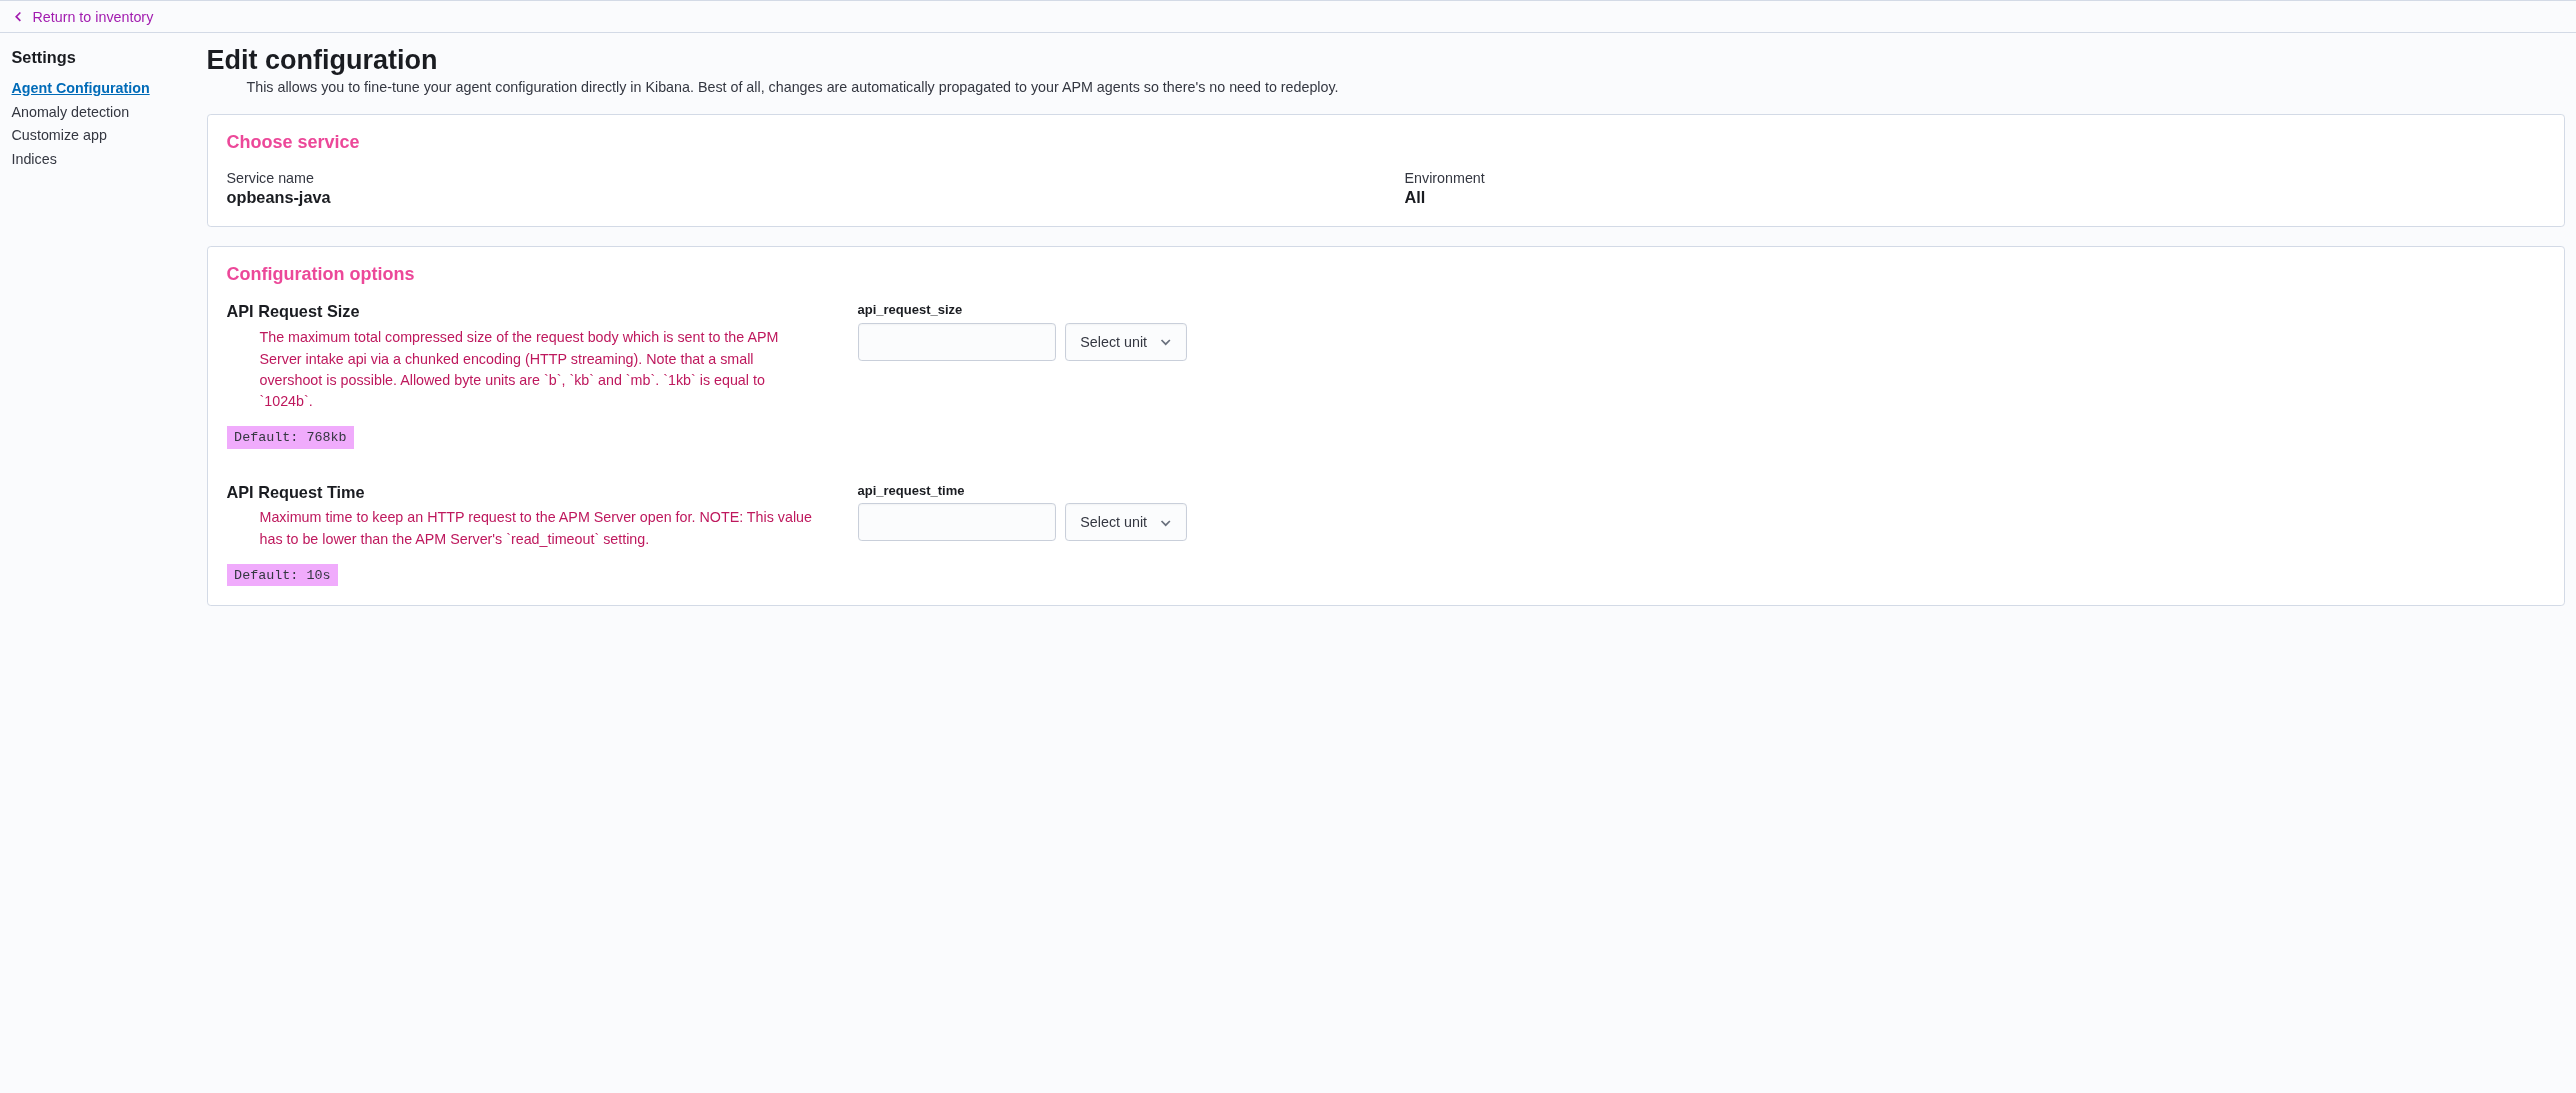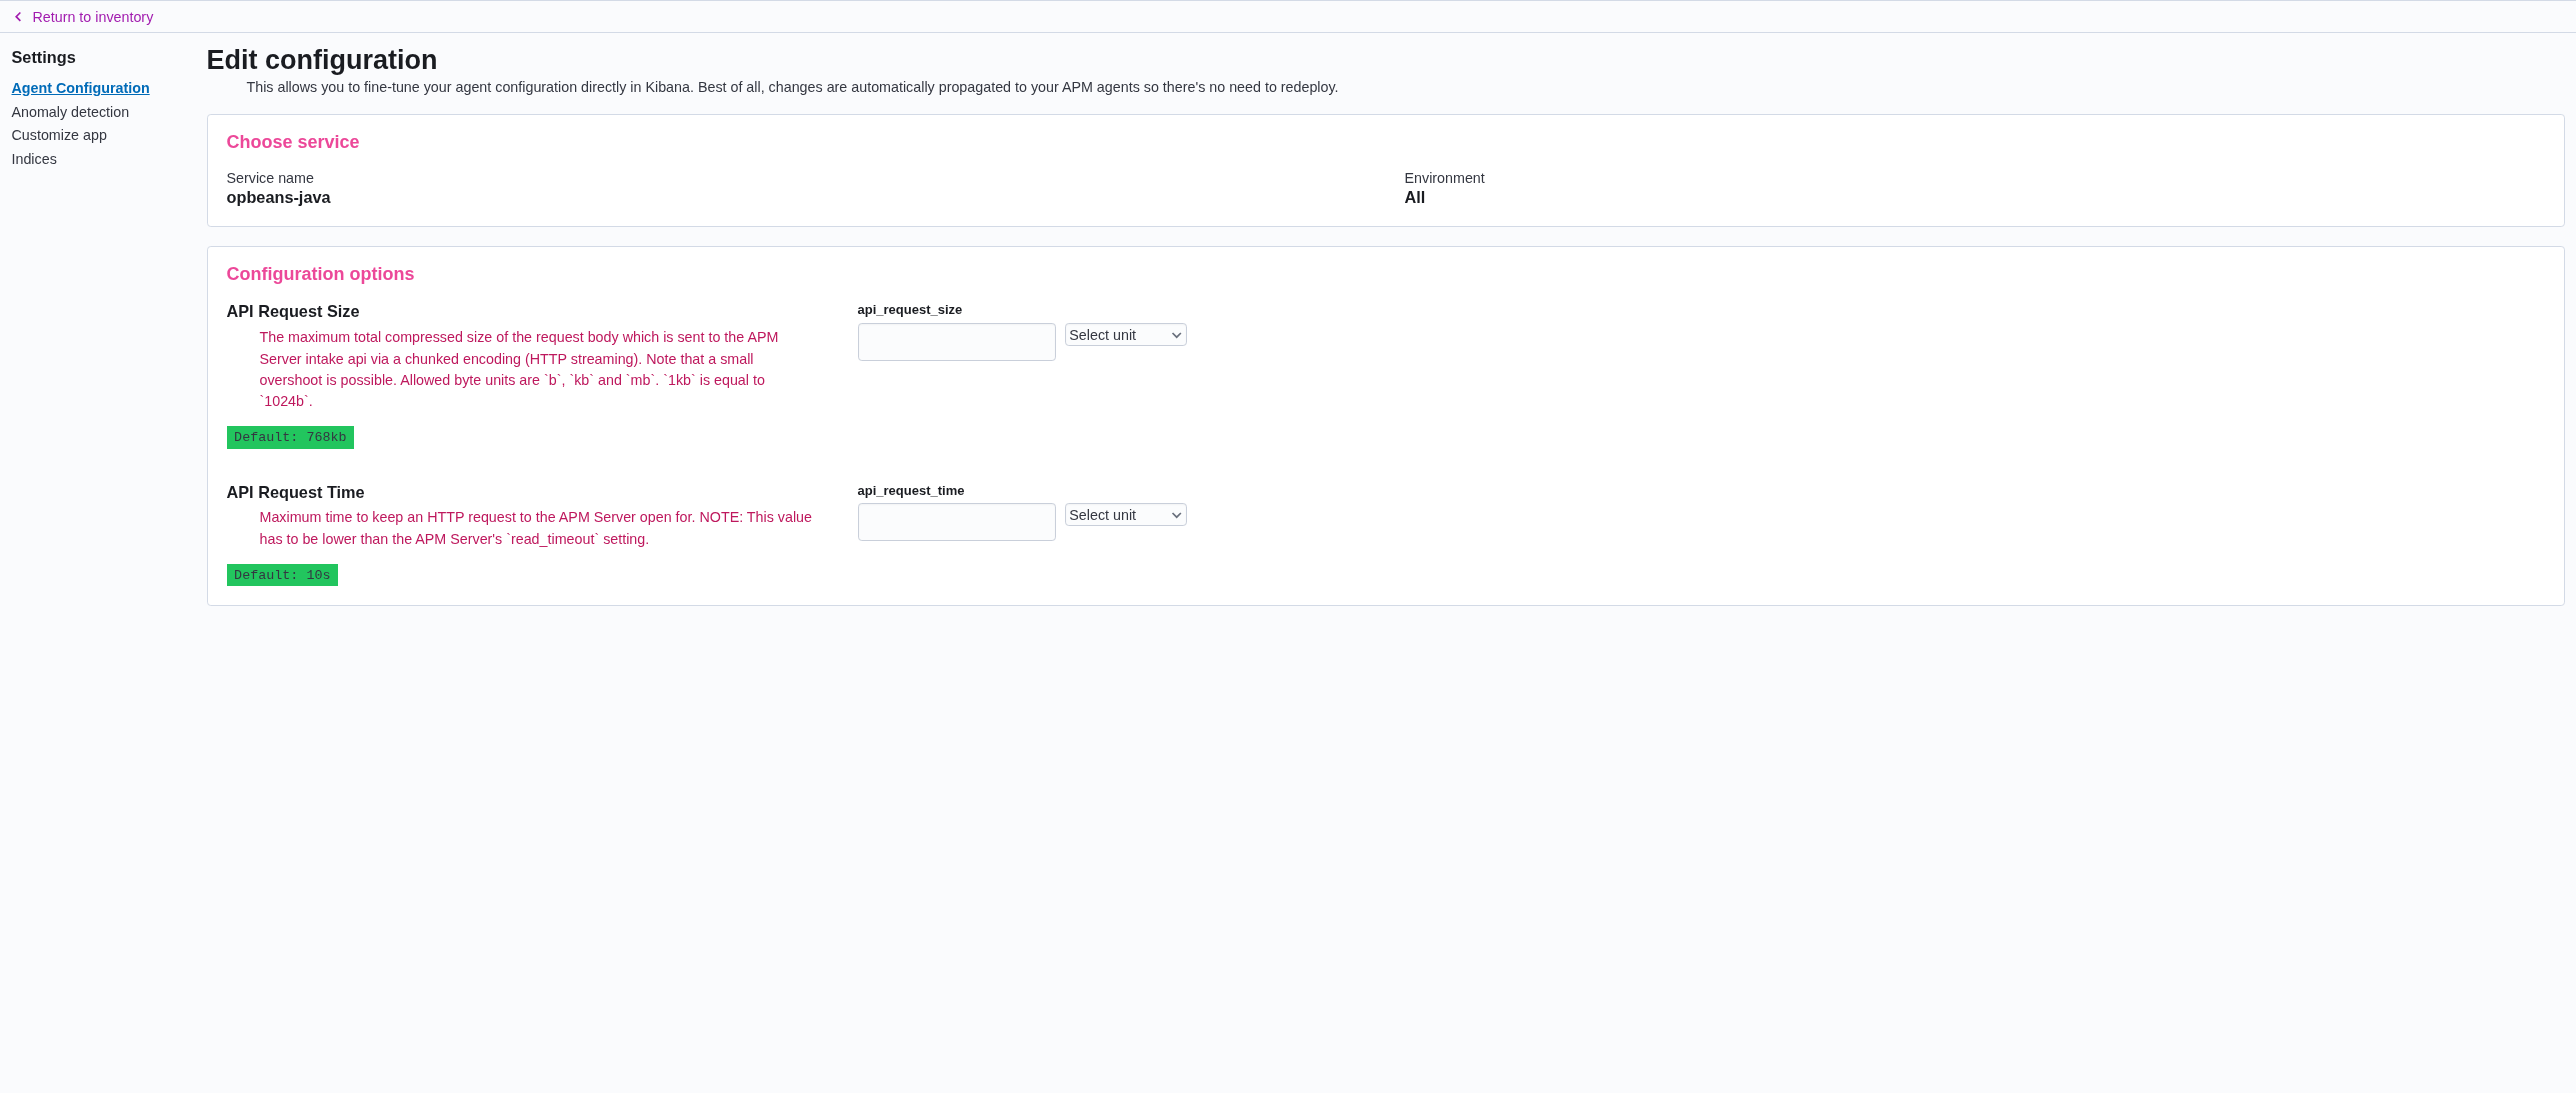--- a/index.html
+++ b/index.html
@@ -111,21 +111,21 @@
   }
   .option-desc {
     font-size: 14.3px;
     color: #be185d;
     line-height: 1.5;
     margin-bottom: 13.4px;
     margin-left: 33px;
   }
   .default-box {
     display: inline-block;
-    background: #22c55e;
+    background: #f0abfc;
     padding: 3.8px 7.6px;
     font-family: "SFMono-Regular", Consolas, "Liberation Mono", Menlo, monospace;
     font-size: 13.4px;
     color: #343741;
   }
   .api-label {
     font-size: 13px;
     font-weight: 600;
     color: #1a1c21;
     margin-bottom: 5.7px;
@@ -140,29 +140,29 @@
     height: 38px;
     border: 1px solid #c9cfda;
     border-radius: 3.8px;
     background: #fbfcfd;
     box-shadow: inset 0 1px 1.9px rgba(0,0,0,0.04);
     padding: 0 9.6px;
     font-size: 13.4px;
   }
   .select-box {
     flex: 0 0 122px;
-    height: 23px;
+    height: 38px;
     border: 1px solid #c9cfda;
     border-radius: 3.8px;
     background: #fbfcfd;
     box-shadow: inset 0 1px 1.9px rgba(0,0,0,0.04);
     display: flex;
     align-items: center;
     justify-content: space-between;
-    padding: 0 3px;
+    padding: 0 14px;
     font-size: 14.3px;
     color: #343741;
     cursor: pointer;
   }
   .select-box svg { width: 13.4px; height: 13.4px; color:#69707d; }
 </style>
 </head>
 <body>
 
 <div class="top-bar">

